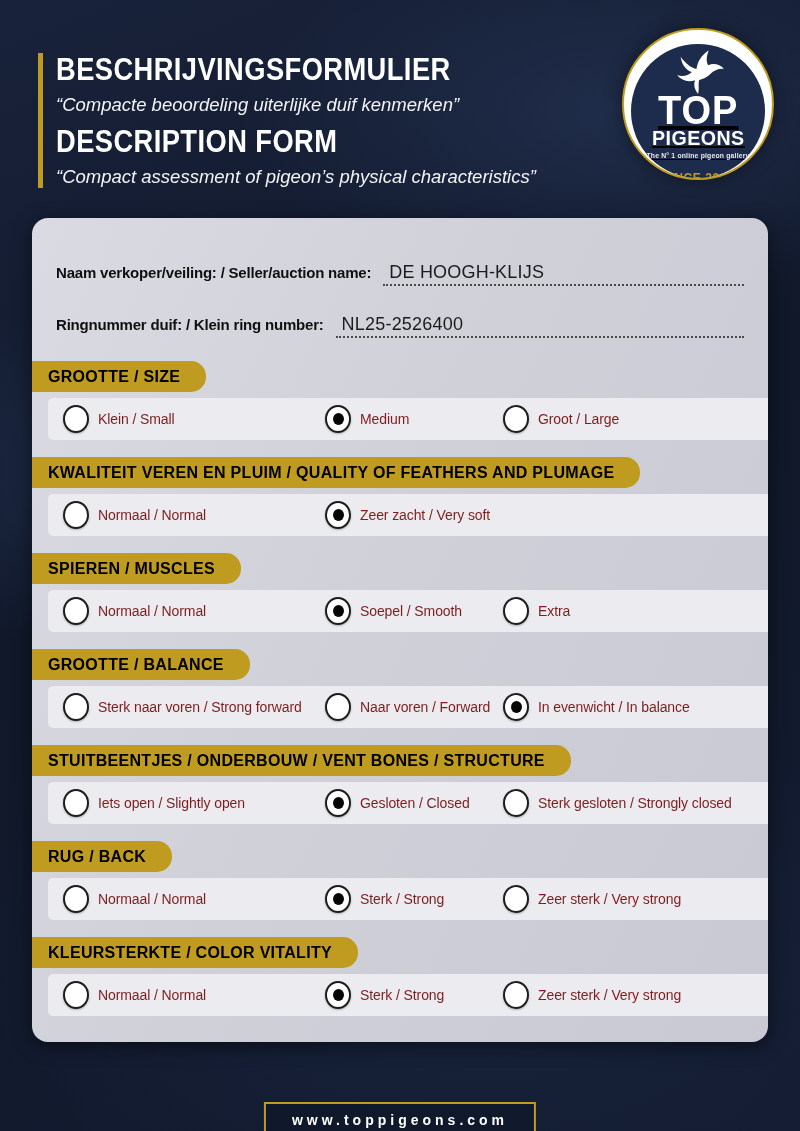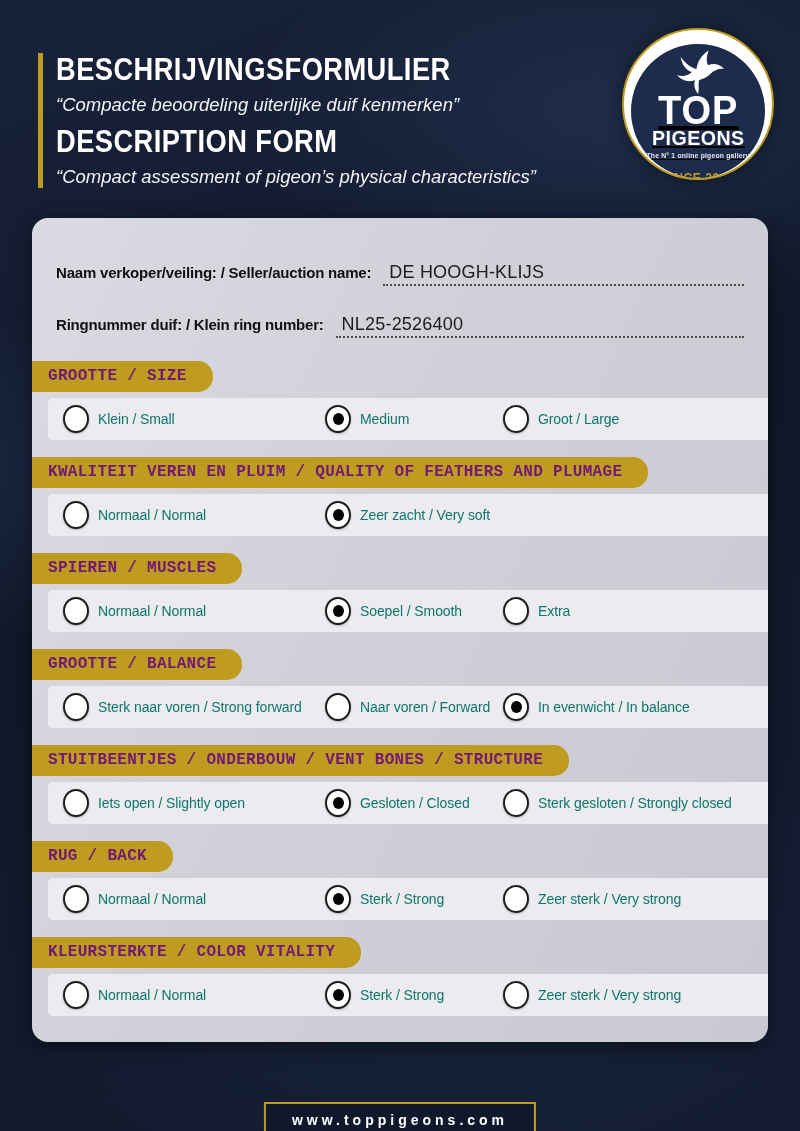--- a/index.html
+++ b/index.html
@@ -65,40 +65,40 @@
   .field { display:flex; align-items:center; margin:0 24px;gap:12px; }
   .field-1 { margin-top:44px; }
   .field-2 { margin-top:28px; }
   .field-label { font-size:15px; font-weight:700; color:#101010; white-space:nowrap; padding-bottom:3px; letter-spacing:-.2px; }
   .field-line { flex:1; border-bottom:2px dotted #4a4a4a; display:flex; align-items:flex-end; padding:0 0 1px 6px; min-height:24px; }
   .field-value { font-size:18px; font-weight:500; color:#1c1c1c; letter-spacing:.2px; }
 
   .form-section { margin-top:17px; }
   .section-1 { margin-top:23px; }
   .pill {
-    display:inline-block; background:var(--gold,#BF9B1F); color:#701a75;
+    display:inline-block; background:var(--gold,#BF9B1F); color:#000000;
     font-size:16px; font-weight:600; letter-spacing:.3px; line-height:15px;
-    padding:8px 26px 8px 16px; border-radius:0 15px 15px 0;font-family:Liberation Mono, monospace;
+    padding:8px 26px 8px 16px; border-radius:0 15px 15px 0;
   }
   .option-row {
     height:42px; margin:6px 0 0 16px; background:#EBEBF0;
     border-radius:5px 0 0 5px;
     display:grid; grid-template-columns:262px 178px 1fr; align-items:center;
     padding-left:15px;
   }
   .option { display:flex; align-items:center; gap:9px; white-space:nowrap; }
   .radio {
     width:26px; height:28px; flex:none; border-radius:50%;
     background:#fff; border:2px solid #1d1d1d;
     display:flex; align-items:center; justify-content:center;
     box-shadow:0 1px 2px rgba(0,0,0,.25);
   }
   .radio .dot { display:none; width:11px; height:12px; border-radius:50%; background:#050505; }
   .radio.selected .dot { display:block; }
-  .option-label { font-size:14px; font-weight:500; color:#0f766e; letter-spacing:-.1px; }
+  .option-label { font-size:14px; font-weight:500; color:#7f1d1d; letter-spacing:-.1px; }
 
   
   .site-button {
     position:absolute; top:1102px; left:50%; transform:translateX(-50%);
     border:2px solid var(--gold,#C9A227); border-radius:0;
     background:rgba(10,16,30,.35);
     color:#fff; font-size:14px; font-weight:700; letter-spacing:4px;
     padding:8px 26px; white-space:nowrap; cursor:pointer;
   }
 </style>

